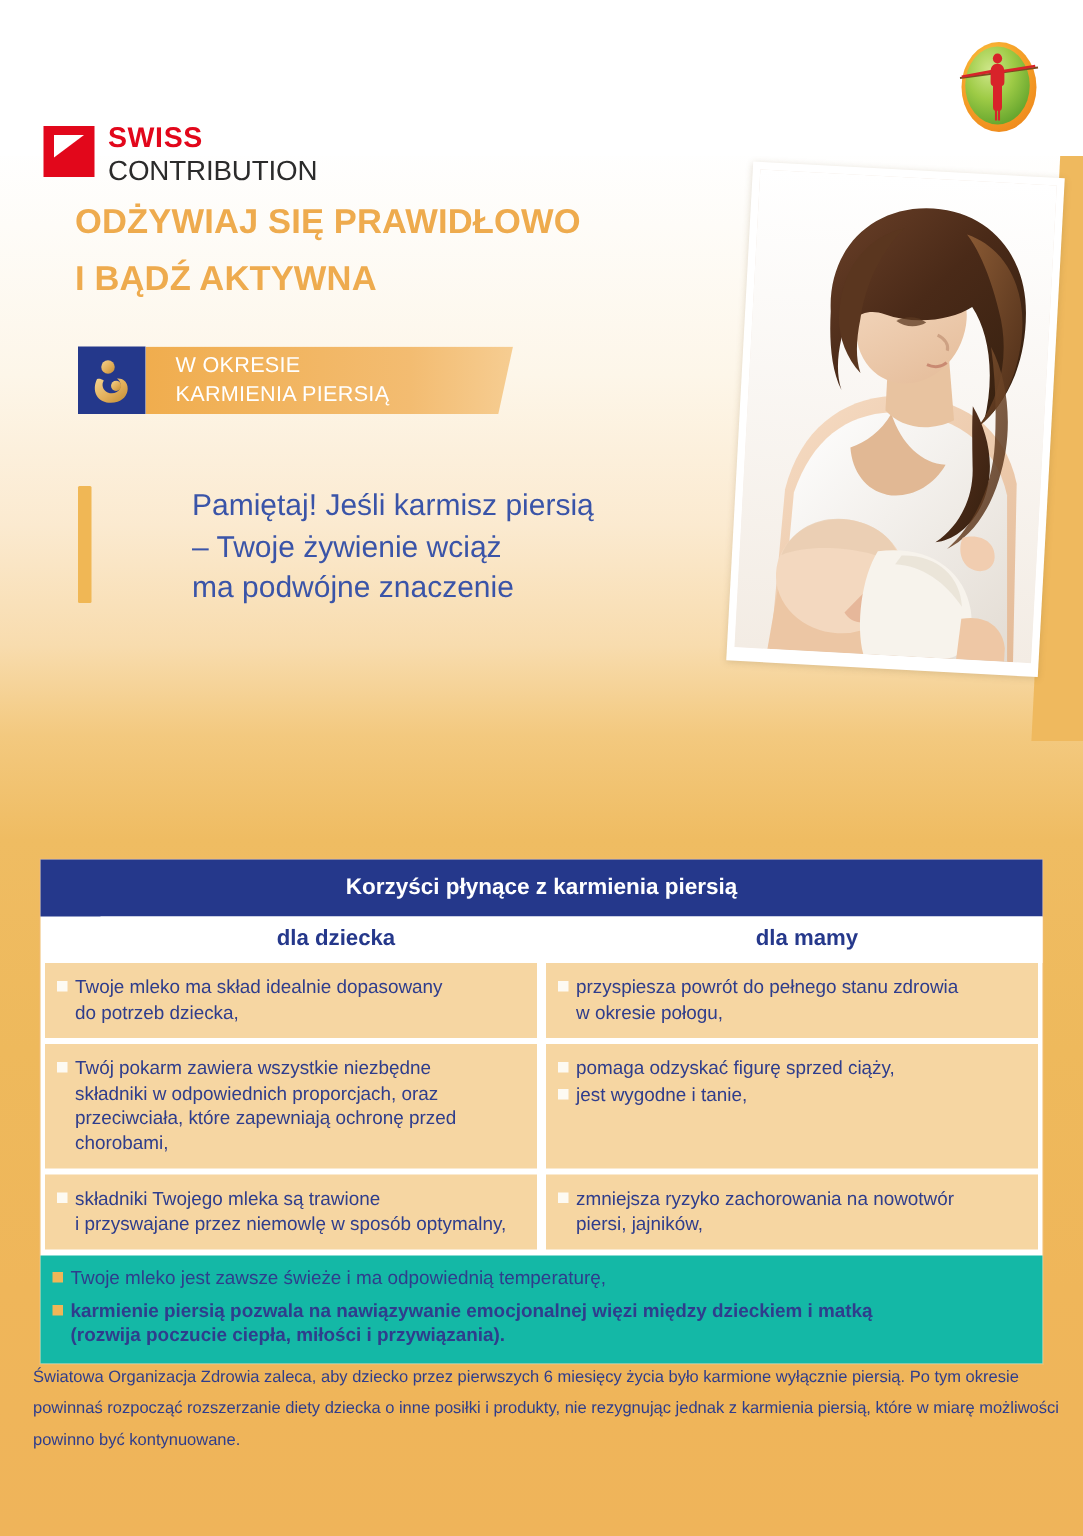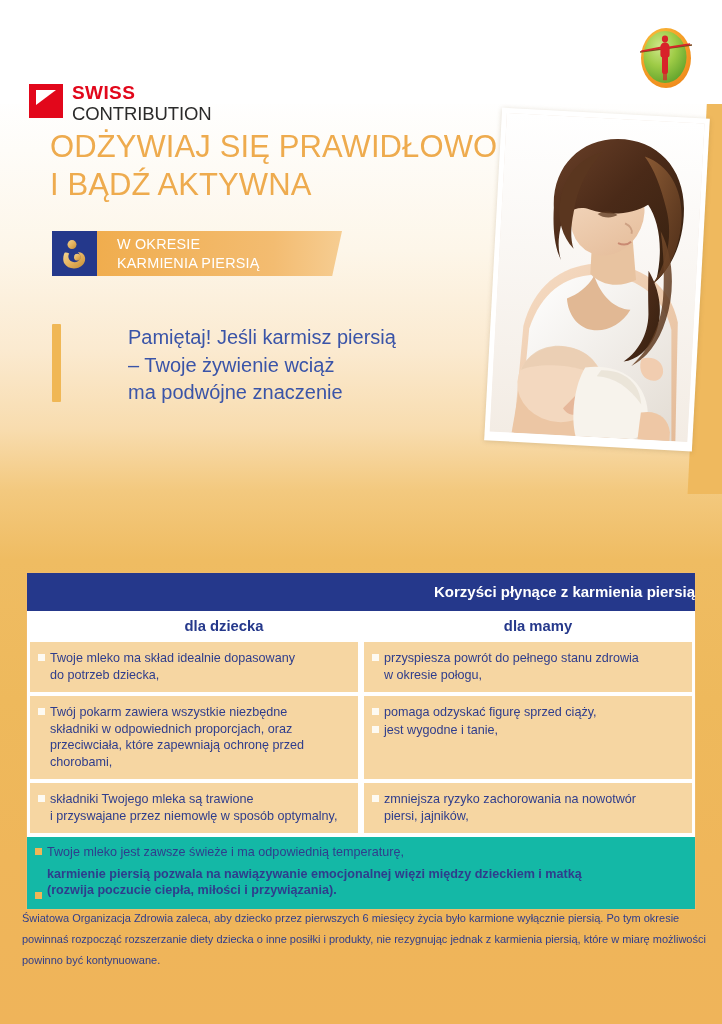--- a/index.html
+++ b/index.html
@@ -118,24 +118,25 @@
     overflow: hidden;
     background: #f6efe9;
   }
 
   
   #headline {
     position: absolute;
     left: 50px; top: 128px;
     width: 520px;
     color: #eeab4e;
-    font-size: 31px;
+    font-size: 23px;
     line-height: 38px;
     letter-spacing: 0.1px;
     white-space: pre-line;
+    font-weight: bold;
   }
 
   
   #badge {
     position: absolute;
     left: 52px; top: 231px;
     height: 45px;
     display: flex;
     align-items: stretch;
   }
@@ -198,21 +199,21 @@
     width: 670px;
     background: #ffffff;
     border: 1px solid #f0bb6a;
     box-sizing: border-box;
   }
   #table-title {
     background: #25388b;
     color: #ffffff;
     font-weight: bold;
     font-size: 15px;
-    text-align: right;
+    text-align: center;
     padding: 10px 0 11px 0;
   }
   #table-colheads {
     display: flex;
     background: #ffffff;
     padding: 7px 0 8px 0;
     margin-left: 40px;
   }
   .colhead {
     flex: 1 1 50%;
@@ -249,21 +250,21 @@
   }
   .bullet-txt { white-space: pre-line; }
 
   #table-footer {
     background: #14b8a6;
     padding: 7px 8px 10px 8px;
   }
   #table-footer .bullet-sq {
     background: #f0b657;
   }
-  #table-footer .bullet-item + .bullet-item { margin-top: 5px; align-items: flex-end; }
+  #table-footer .bullet-item + .bullet-item { margin-top: 5px; }
   .bold-item .bullet-txt { font-weight: bold; }
 
   
   #closing {
     position: absolute;
     left: 22px; top: 908px;
     width: 692px;
     color: #2f3d8c;
     font-size: 11px;
     line-height: 20.8px;

